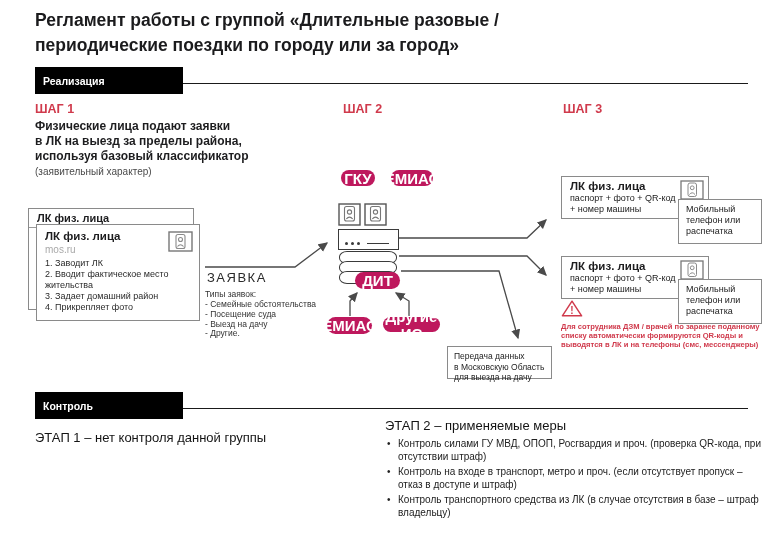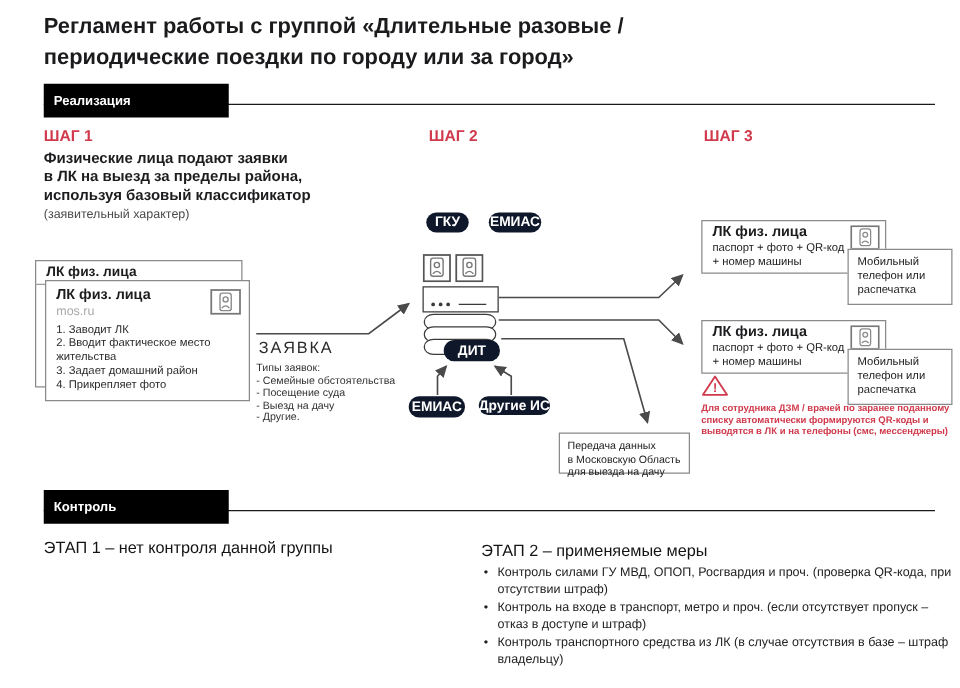--- a/index.html
+++ b/index.html
@@ -13,22 +13,22 @@
   .section-tab{background:#000;color:#fff;font-weight:bold;font-size:10.5px;
                height:27px;display:flex;align-items:center;padding:0 8px;box-sizing:border-box;width:148px;}
   .step-label{font-size:12.5px;font-weight:bold;color:#d03a4c;margin-bottom:3px;}
   .step-body{font-size:12px;font-weight:bold;line-height:15px;color:#1d1d1f;}
   .step-note{font-size:10px;color:#4a4a4a;margin-top:2px;}
   .card{position:absolute;background:#fff;border:1.5px solid #8a8a8a;box-sizing:border-box;}
   .card-hd{font-size:11px;font-weight:bold;padding:3px 8px;border-bottom:1px solid #9a9a9a;}
   .lk-title{font-size:11.5px;font-weight:bold;}
   .lk-site{font-size:10px;color:#a9a9a9;margin:2px 0 3px;}
   .lk-items{font-size:9px;line-height:11px;color:#2a2a2a;}
-  .pill{position:absolute;background:#0f172a;color:#fff;border-radius:9px;
-        font-size:11px;font-weight:bold;display:flex;align-items:center;justify-content:center;z-index:3;}
+  .pill{position:absolute;background:#be185d;color:#fff;border-radius:9px;
+        font-size:15px;font-weight:bold;display:flex;align-items:center;justify-content:center;z-index:3;text-align:center;}
   .zayavka{font-size:13px;letter-spacing:1.5px;color:#2a2a2a;}
   .types-title{font-size:8.5px;color:#333;margin-bottom:1px;}
   .types{font-size:8.5px;line-height:9.8px;color:#333;}
   .srv-box{position:absolute;border:1.5px solid #3a3a3a;background:#fff;box-sizing:border-box;z-index:2;}
   .srv-dots{position:absolute;left:6px;bottom:4px;display:flex;align-items:center;gap:3px;}
   .srv-dots i{width:3px;height:3px;border-radius:50%;background:#3a3a3a;}
   .srv-dash{width:22px;height:1.5px;background:#3a3a3a;margin-left:4px;}
   .cyl{position:absolute;z-index:1;}
   .cyl div{width:58px;height:13px;border:1.5px solid #3a3a3a;border-radius:8px/6px;background:#fff;box-sizing:border-box;margin-top:-3px;}
   .small-box{font-size:8.5px;line-height:10.5px;color:#222;padding:4px 6px;}
@@ -200,21 +200,21 @@
   </span>
   <div class="abs warn-text pre" style="left:561px;top:322px;width:207px;">Для сотрудника ДЗМ / врачей по заранее поданному
 списку автоматически формируются QR-коды и
 выводятся в ЛК и на телефоны (смс, мессенджеры)</div>
 
   <div class="abs section-line" style="top:408px;"></div>
   <div class="abs section-tab" style="left:35px;top:392px;">Контроль</div>
 
   <div class="abs stage" style="left:35px;top:430px;">ЭТАП 1 – нет контроля данной группы</div>
 
-  <div class="abs" style="left:385px;top:433px;width:378px;">
+  <div class="abs" style="left:385px;top:418px;width:378px;">
     <div class="stage">ЭТАП 2 – применяемые меры</div>
     <div class="measures" style="margin-top:5px;">
       <div class="measure">
         <span class="dot">•</span>
         <span class="b">Контроль силами ГУ МВД, ОПОП, Росгвардия и проч.</span>
         <span>(проверка QR-кода, при отсутствии штраф)</span>
       </div>
       <div class="measure">
         <span class="dot">•</span>
         <span class="b">Контроль на входе в транспорт, метро и проч.</span>

